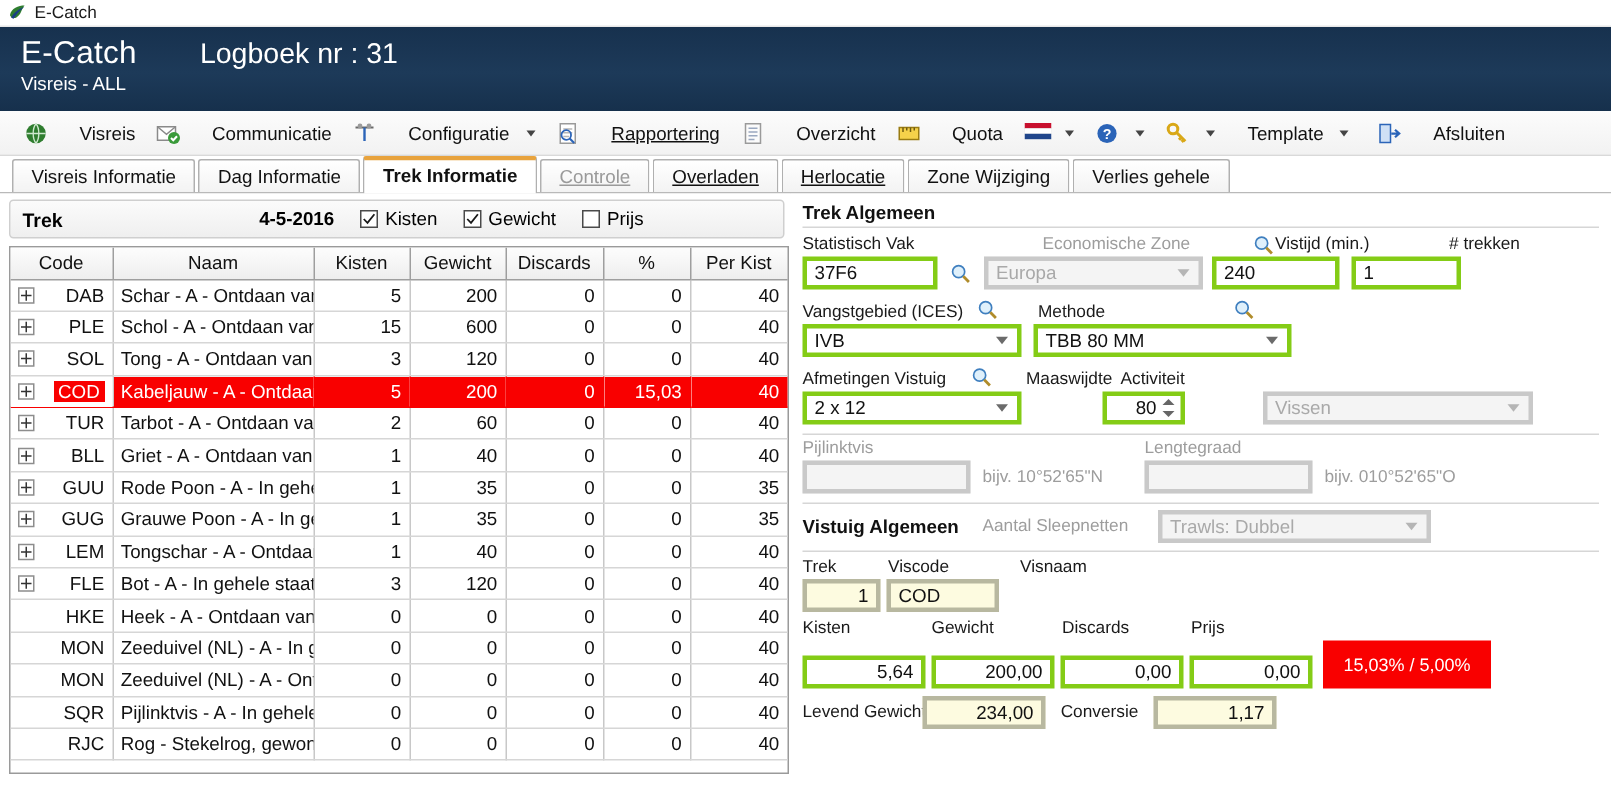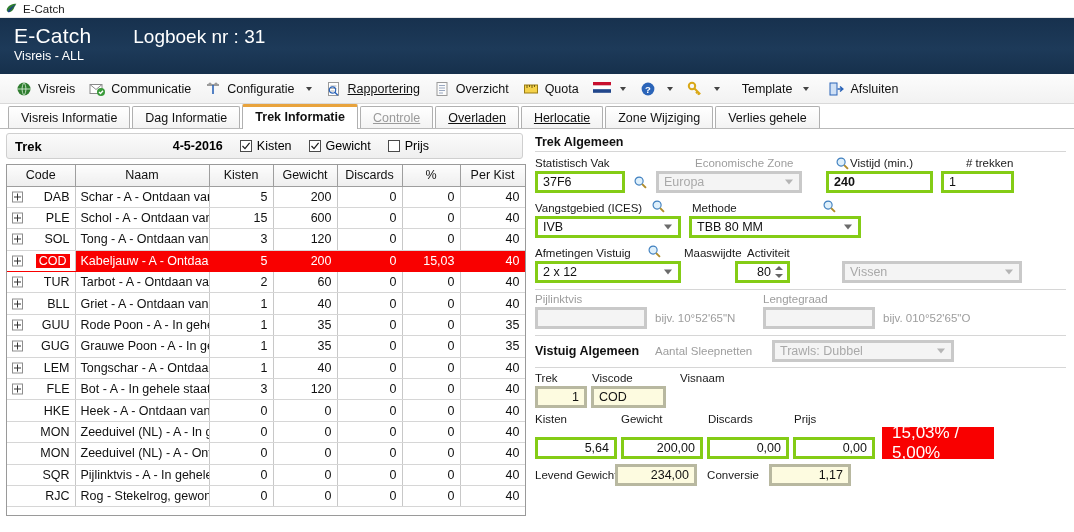--- a/index.html
+++ b/index.html
@@ -37,21 +37,21 @@
   .visreis-sub { font-size:12.5px; margin-top:1px; }
 
   
   .toolbar {
     height:30px; background:#f6f6f6;
     background:linear-gradient(180deg,#fcfcfc 0%,#f2f2f2 100%);
     border-bottom:1px solid #d9d9d9;
     display:flex; align-items:center; padding-left:9px; gap:0px;
   }
   .tbtn {
-    display:flex; align-items:center; gap:6px;
+    display:flex; align-items:center; gap:21px;
     padding:2px 7px; height:24px; cursor:default;
     font-size:12.5px; color:#111; white-space:nowrap;
   }
   .tbtn .ic { width:16px; height:16px; flex:none; display:block; }
   .caret {
     width:0;height:0;border-left:3.5px solid transparent;border-right:3.5px solid transparent;
     border-top:4px solid #444; margin-left:3px; margin-right:2px; align-self:center;
   }
   .caret-wrap { padding:2px 5px 2px 1px; display:flex; align-items:center; cursor:default;}
   .ul { text-decoration:underline; }
@@ -156,21 +156,21 @@
   }
   .combo.dis .chev { border-top-color:#b5b5b5; }
   .spin { position:absolute; right:3px; top:2px; bottom:2px; width:11px; display:flex; flex-direction:column; justify-content:space-between;}
   .spin i { display:block; width:0;height:0;border-left:4px solid transparent;border-right:4px solid transparent; margin:0 auto;}
   .spin i.up{border-bottom:4px solid #666;}
   .spin i.dn{border-top:4px solid #666;}
   .mag { width:15px;height:15px;flex:none; }
   .redbadge {
     background:#f90000; color:#fff; height:22px;
     display:flex;align-items:center;justify-content:center;
-    font-size:17px; padding:16px 10px;
+    font-size:12px; padding:16px 10px;
   }
 </style>
 </head>
 <body>
 
 <div class="titlebar">
   <span class="ecatch-logo">
     <svg width="13" height="13" viewBox="0 0 16 16">
       <path d="M2 10 C3 4 9 2 14 2 C11 5 12 9 7 12 C5 13 3 12 2 10 Z" fill="#2f7d2f"></path>
       <path d="M3 12 C5 8 9 5 14 3 C9 7 7 10 5 13 Z" fill="#1a3f86"></path>
@@ -564,21 +564,21 @@
         <span class="mag" style="margin:0 8px;align-self:center;">
           <svg width="15" height="15" viewBox="0 0 16 16">
               <circle cx="6.5" cy="6.5" r="4.3" fill="#dff0fb" stroke="#3f7fbf" stroke-width="1.2"></circle>
               <path d="M9.8 9.8l4 4" stroke="#b08c2a" stroke-width="2"></path>
             </svg>
         </span>
         <div class="fld dis combo" style="width:146px">
           <span class="cv">Europa</span>
           <span class="chev"></span>
         </div>
-        <div class="fld" style="width:107px;margin-left:24px;font-weight:bold;">
+        <div class="fld" style="width:85px;margin-left:6px;">
             <span>240</span>
           </div>
         <div class="fld" style="width:73px;margin-left:8px;">
             <span>1</span>
           </div>
       </div>
 
       <div class="row" style="margin-top:6px;">
         <div style="width:116px" class="lbl">Vangstgebied (ICES)</div>
         <span class="mag" style="margin-right:26px;">

